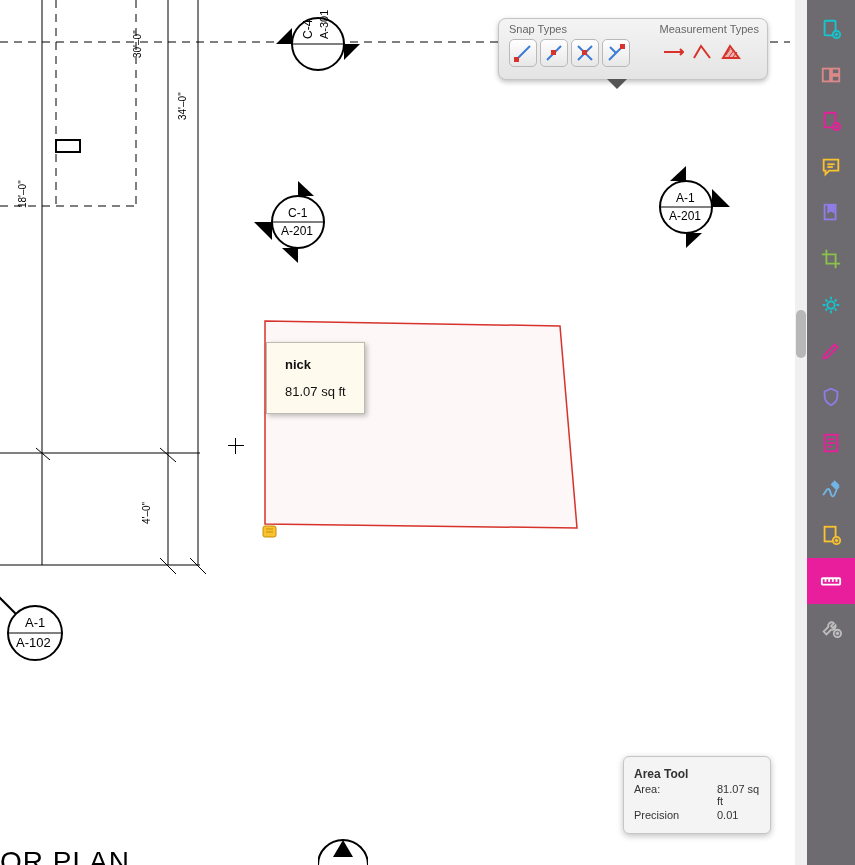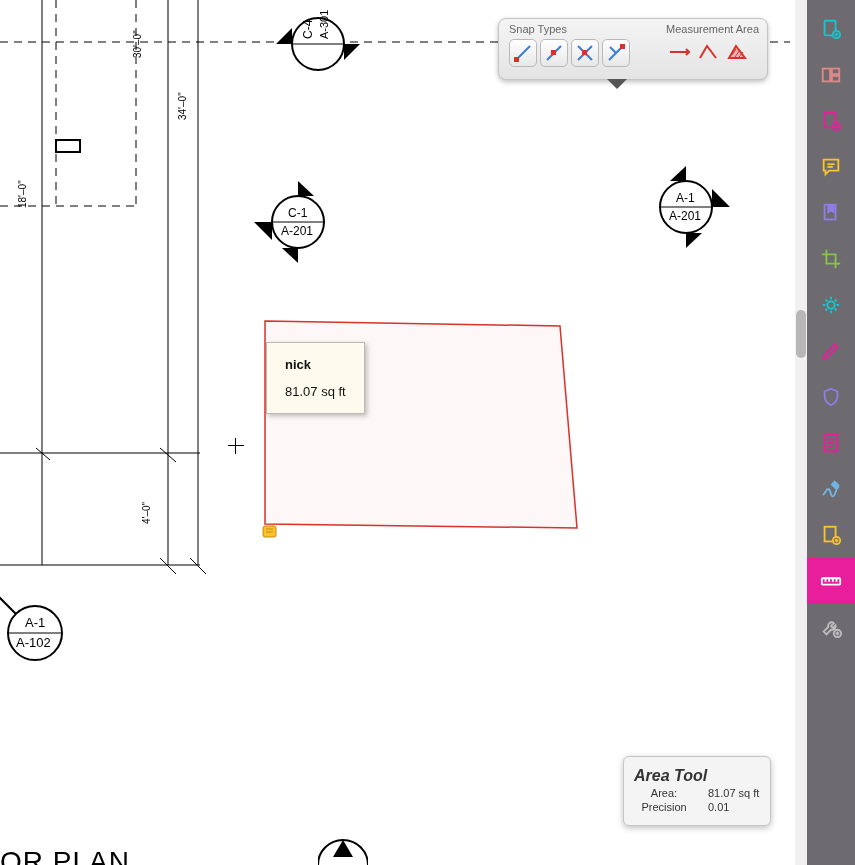--- a/index.html
+++ b/index.html
@@ -28,22 +28,22 @@
 .snap-group { padding:4px 8px 4px 10px; }
 .snap-title { font-size:11px; color:#666; margin-bottom:4px; }
 .snap-btn-row { display:flex; gap:3px;}
 .snap-btn { width:28px; height:28px; border:1px solid #b9b9b9; border-radius:5px; background:linear-gradient(#fff,#e7e7e7); display:flex; align-items:center; justify-content:center; cursor:pointer;}
 .snap-btn svg { width:18px; height:18px; }
 .meas-btn { width:26px; height:26px; display:flex; align-items:center; justify-content:center; cursor:pointer;}
 .meas-btn svg{ width:22px; height:18px; }
 
 
 .info-panel { position:absolute; left:623px; top:756px; width:148px; background:#f4f4f4; border:1px solid #c6c6c6; border-radius:6px; box-shadow:0 2px 6px rgba(0,0,0,.25); padding:10px 10px 12px 10px; font-size:11px; color:#333;}
-.info-panel .hdr { font-weight:700; font-size:16px; margin-bottom:1px;font-style:italic;}
-.info-panel .row { display:flex; gap:14px; margin-top:2px;text-align:center;}
+.info-panel .hdr { font-weight:700; font-size:12px; margin-bottom:1px;}
+.info-panel .row { display:flex; gap:23px; margin-top:2px;}
 .info-panel .lab { min-width:60px;}
 
 
 .sidebar { position:absolute; right:0; top:0; width:48px; height:865px; background:#6d6b6f; display:flex; flex-direction:column; padding-top:6px; }
 .sb-btn { width:48px; height:46px; display:flex; align-items:center; justify-content:center; cursor:pointer;}
 .sb-btn svg { width:22px; height:22px; }
 .sb-btn.active { background:#e91e9c; }
 .sb-scroll { position:absolute; right:48px; top:0; width:12px; height:865px; background:#f0f0f0;}
 .sb-thumb { position:absolute; right:49px; top:310px; width:10px; height:48px; background:#b7b7b7; border-radius:5px;}
 
@@ -185,21 +185,21 @@
       <div class="snap-btn">
           <svg viewBox="0 0 18 18">
             <line x1="2" y1="16" x2="16" y2="2" stroke="#3a7bd5" stroke-width="2"></line>
             <line x1="9" y1="9" x2="3" y2="3" stroke="#3a7bd5" stroke-width="2"></line>
             <rect x="13" y="0" width="5" height="5" fill="#d7322b"></rect>
           </svg>
         </div>
     </div>
   </div>
   <div class="snap-group" style="margin-left:auto;">
-    <div class="snap-title">Measurement Area</div>
+    <div class="snap-title">Measurement Types</div>
     <div class="snap-btn-row">
       <div class="meas-btn">
           <svg viewBox="0 0 22 18">
             <line x1="2" y1="9" x2="20" y2="9" stroke="#d7322b" stroke-width="2"></line>
             <polyline points="18,6 21,9 18,12" fill="none" stroke="#d7322b" stroke-width="2"></polyline>
           </svg>
         </div>
       <div class="meas-btn">
           <svg viewBox="0 0 22 18">
             <polyline points="3,15 10,3 19,15" fill="none" stroke="#d7322b" stroke-width="2"></polyline>

